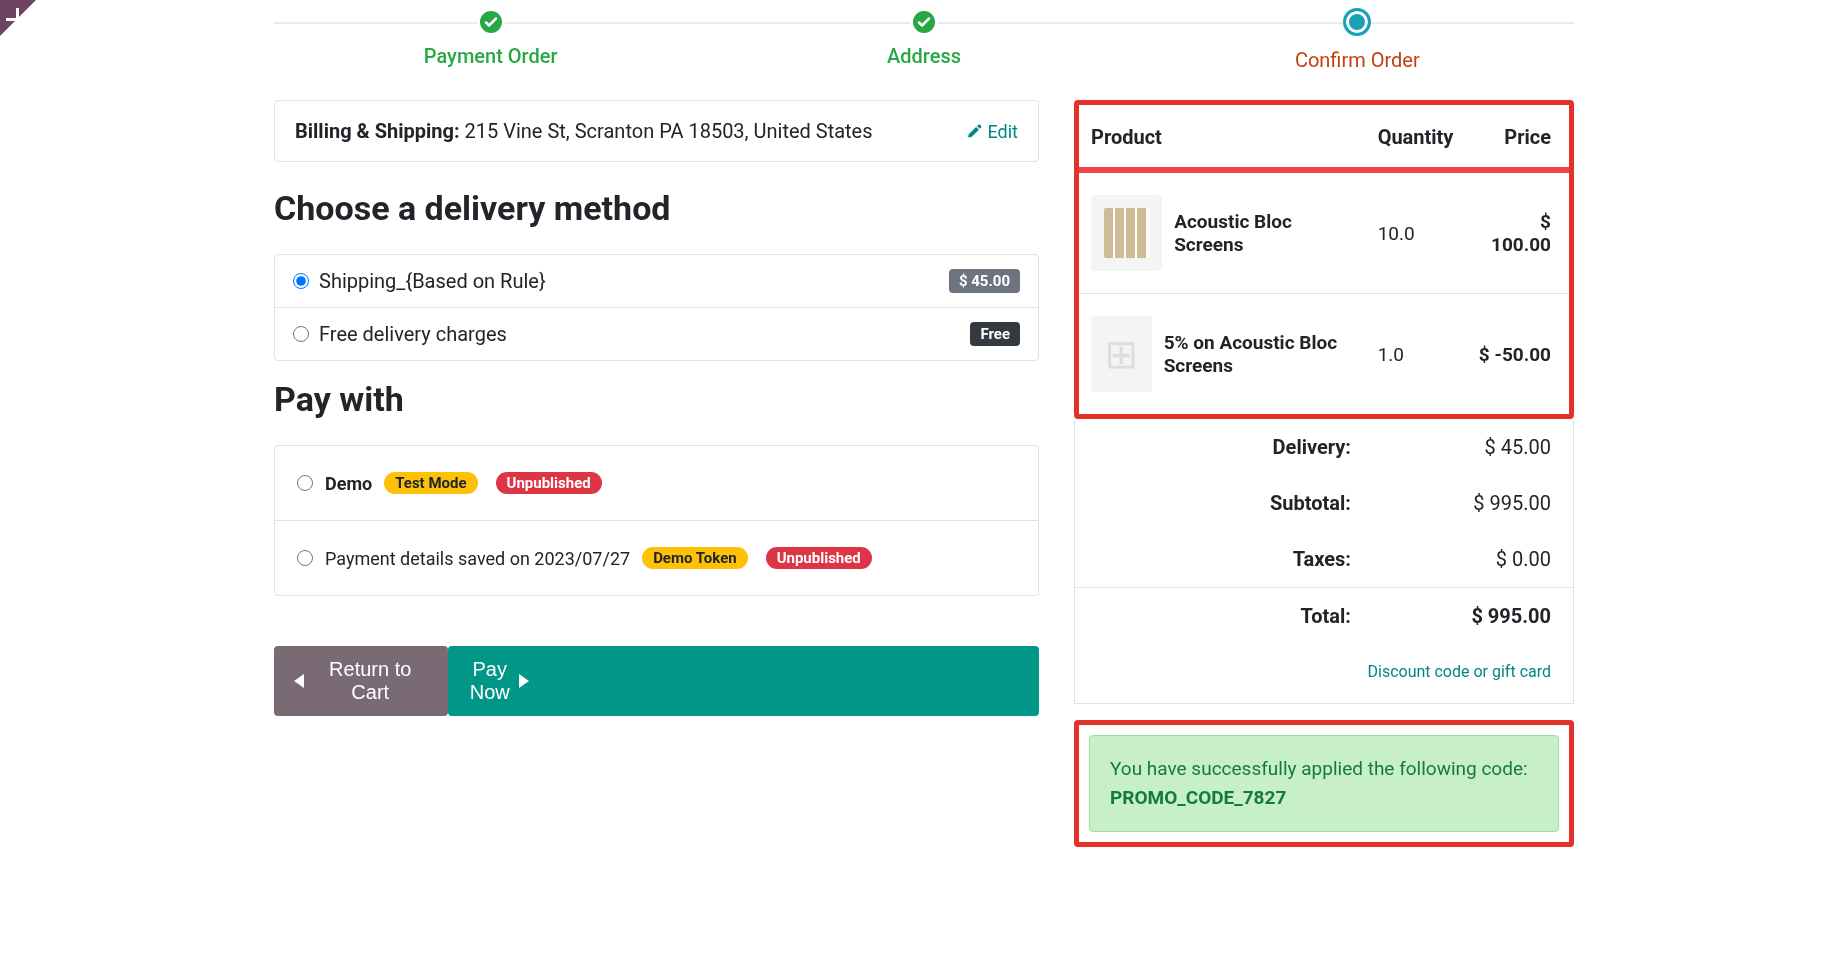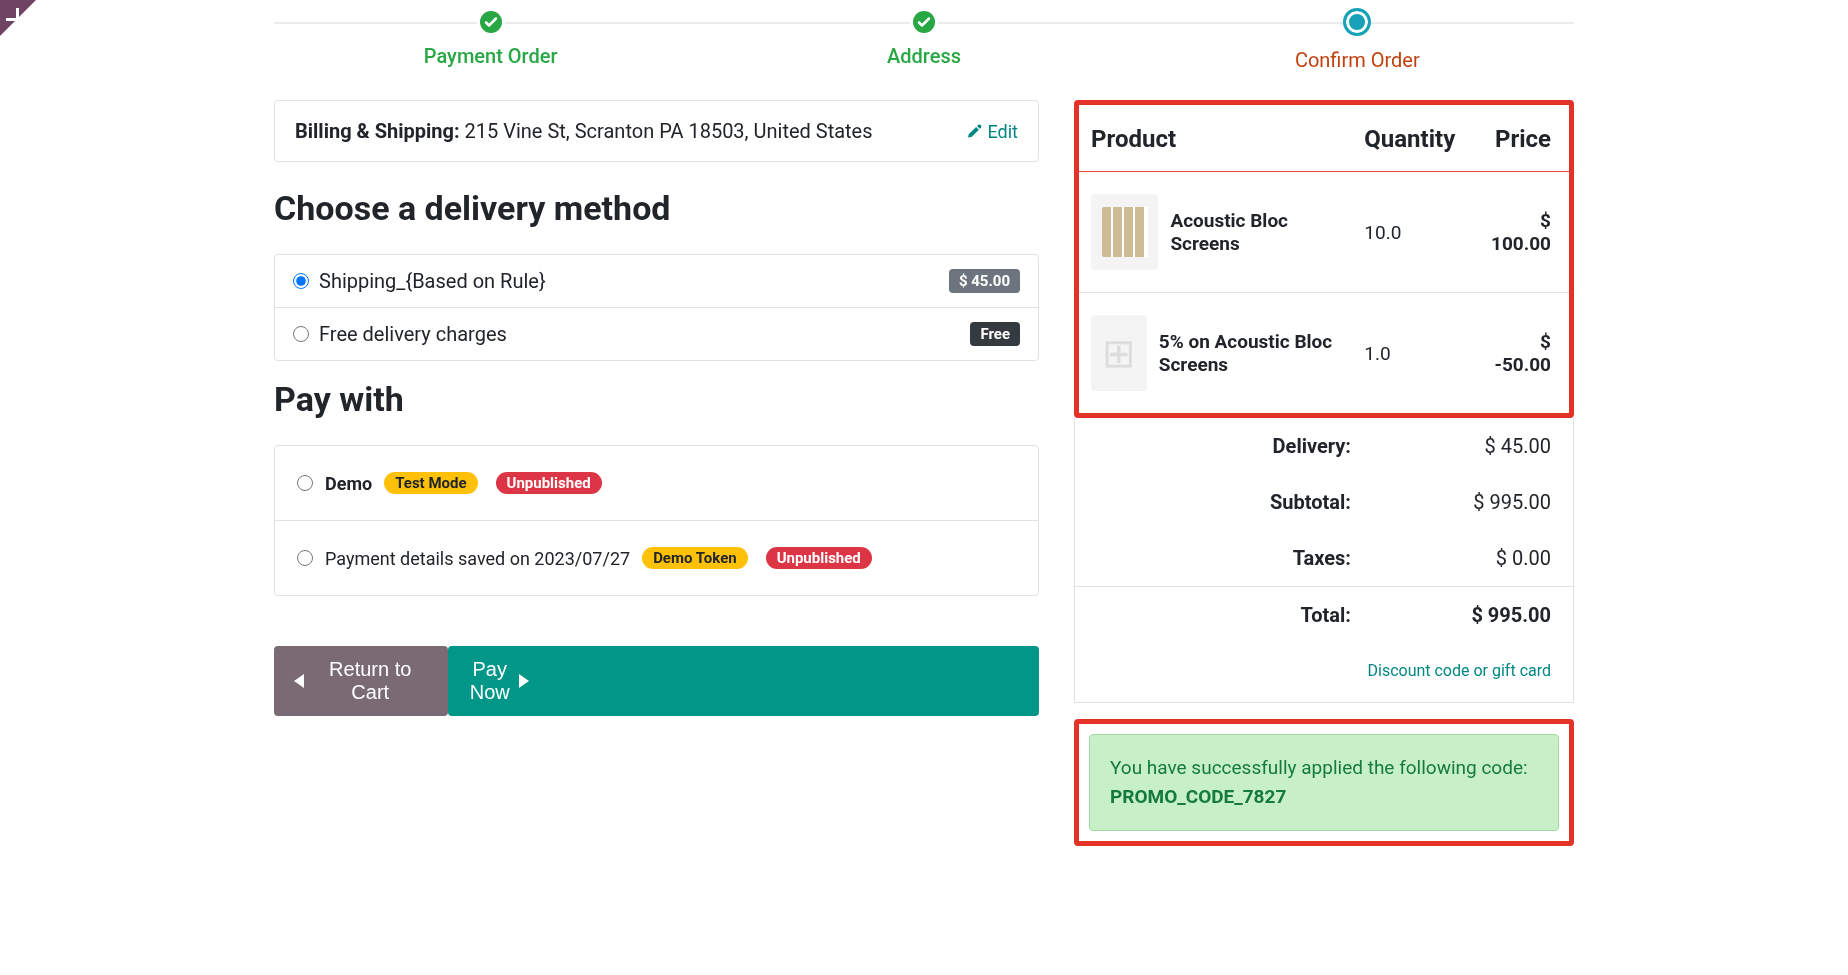--- a/index.html
+++ b/index.html
@@ -150,23 +150,23 @@
   .btn.secondary { background:#7a6a74; }
   .btn.primary { background:#009688; }
 
   
   .summary-box {
     border: 5px solid #e33228;
     border-radius: 4px;
   }
   .tbl { width:100%; border-collapse: collapse; }
   .tbl th {
-    text-align:left; font-size:24px; font-weight:700;
+    text-align:left; font-size:20px; font-weight:700;
     padding: 20px 12px 18px;
-    border-bottom: 1px solid #ef4444;
+    border-bottom: 6px solid #ef4444;
   }
   .tbl th:nth-child(2){ text-align:left; }
   .tbl th:nth-child(3){ text-align:right; padding-right:18px; }
   .tbl td {
     padding: 22px 12px;
     border-bottom: 1px solid #dee2e6;
     vertical-align: middle;
     font-size: 19px;
   }
   .tbl tr:last-child td { border-bottom: none; }

